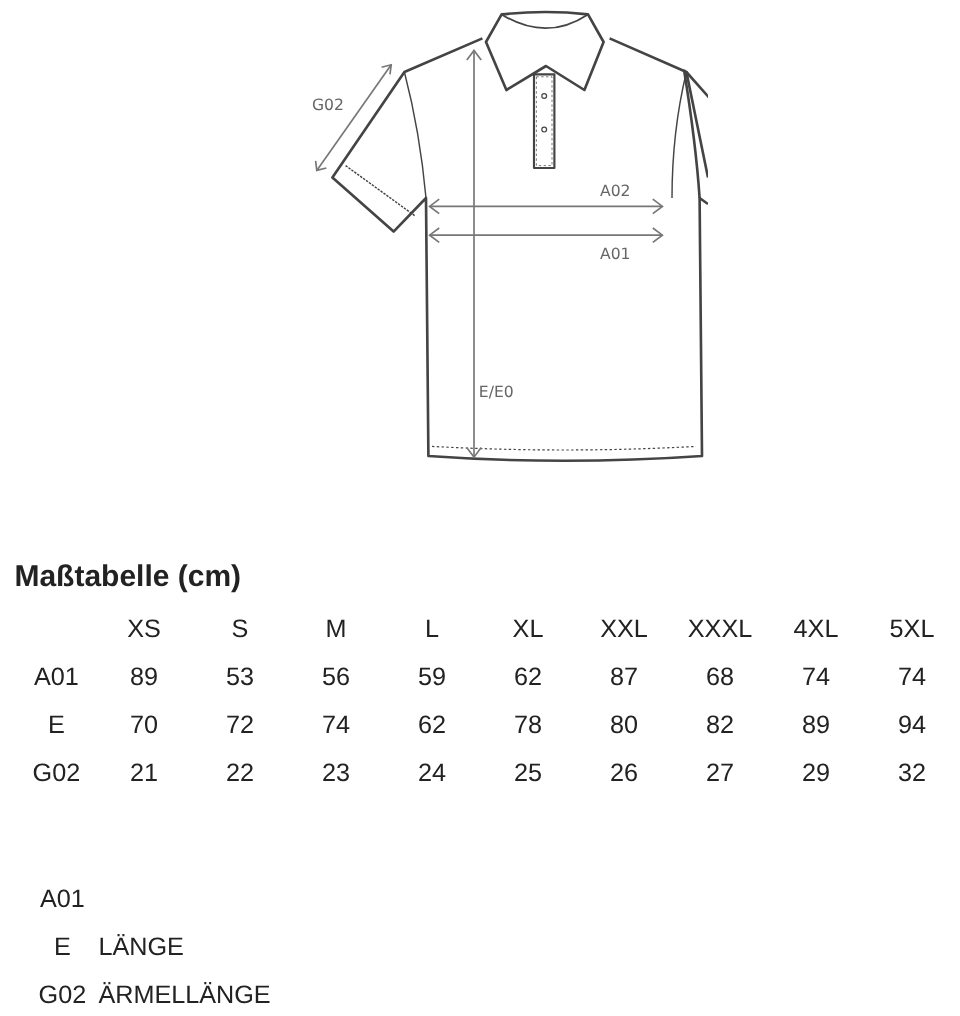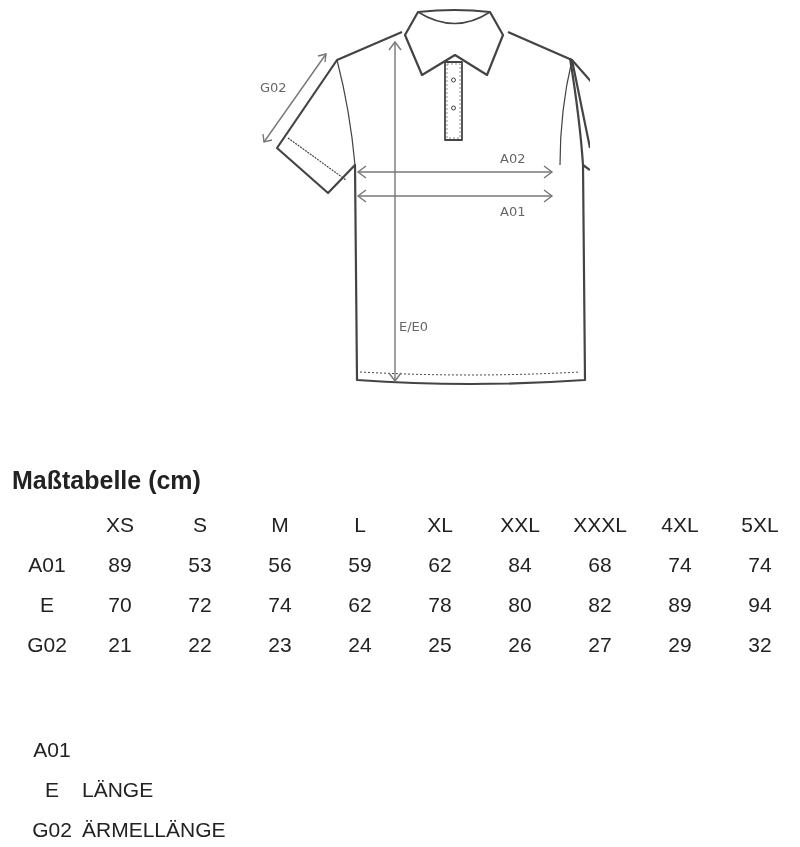--- a/index.html
+++ b/index.html
@@ -89,21 +89,21 @@
     <th class="c">4XL</th>
     <th class="c">5XL</th>
   </tr>
   <tr>
     <td class="rowhead">A01</td>
     <td>89</td>
     <td>53</td>
     <td>56</td>
     <td>59</td>
     <td>62</td>
-    <td>84</td>
+    <td>87</td>
     <td>68</td>
     <td>74</td>
     <td>74</td>
   </tr>
   <tr>
     <td class="rowhead">E</td>
     <td>70</td>
     <td>72</td>
     <td>74</td>
     <td>62</td>

